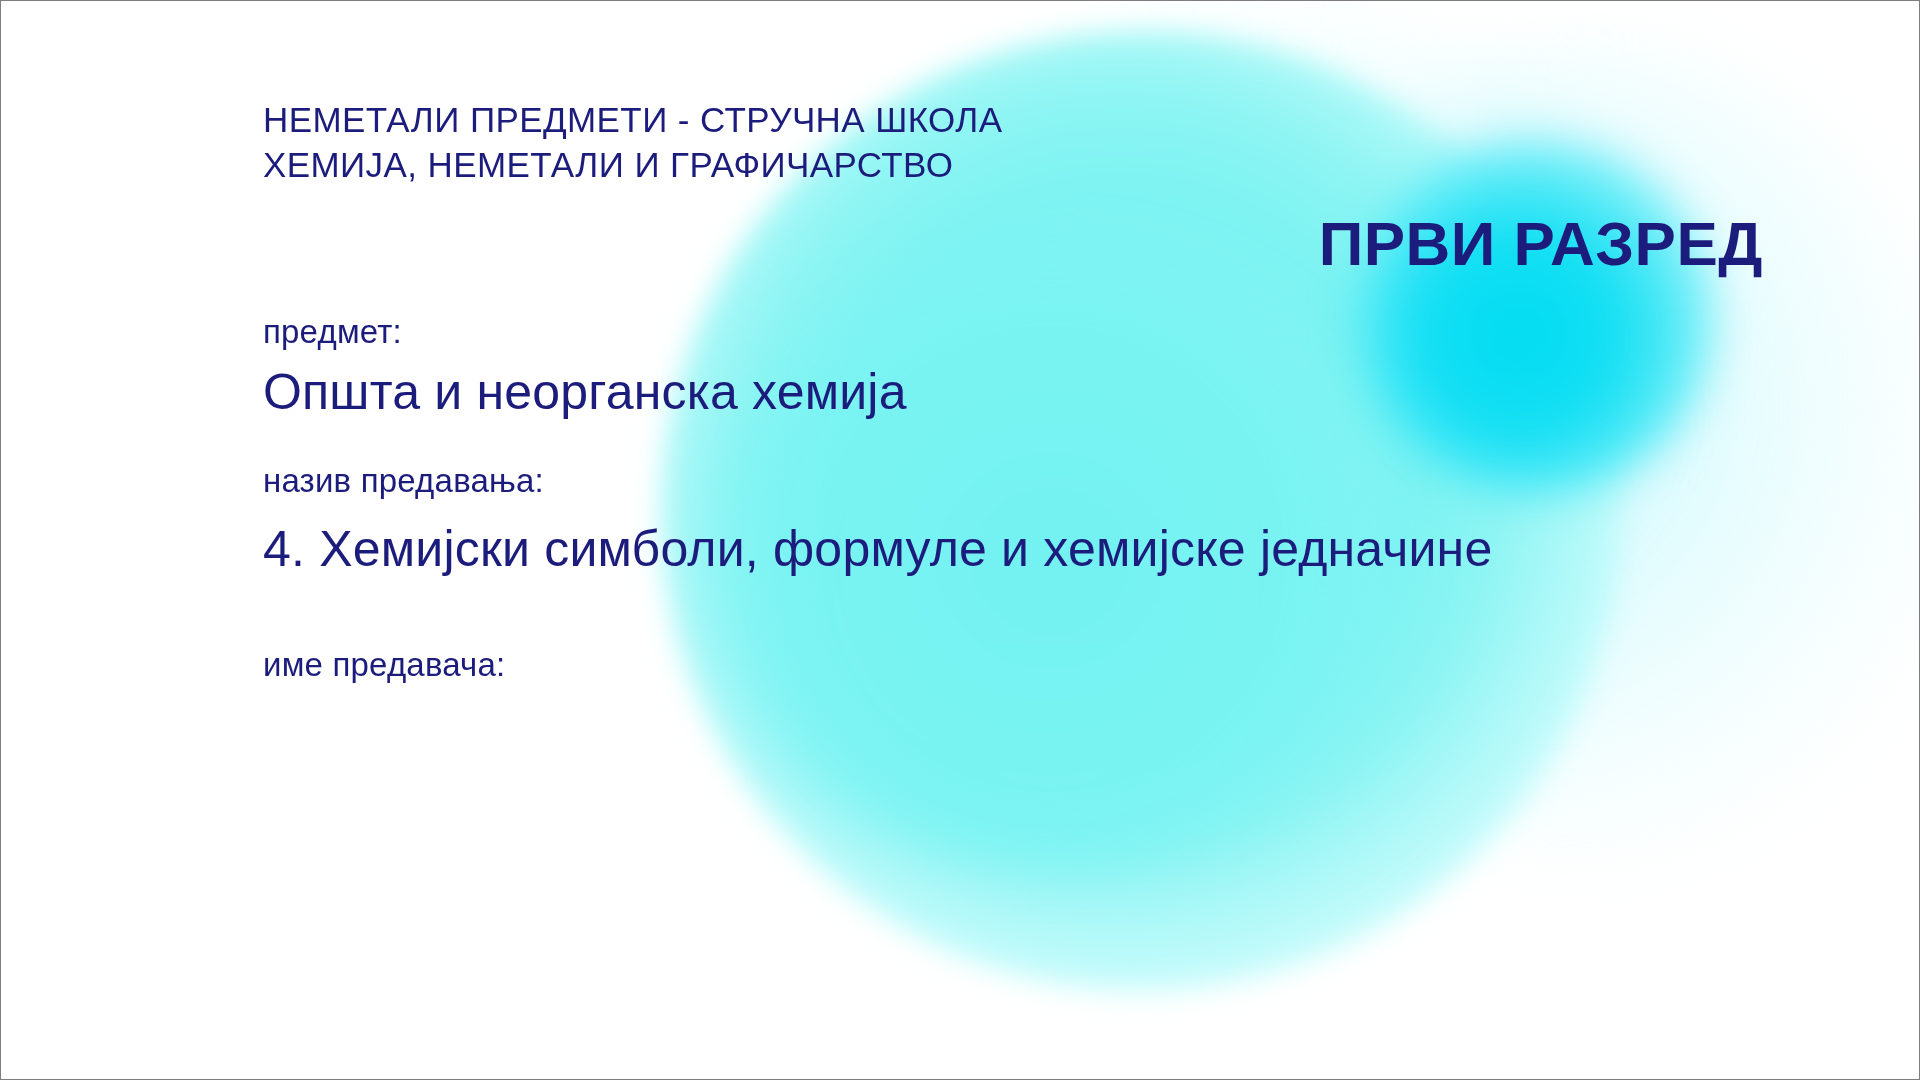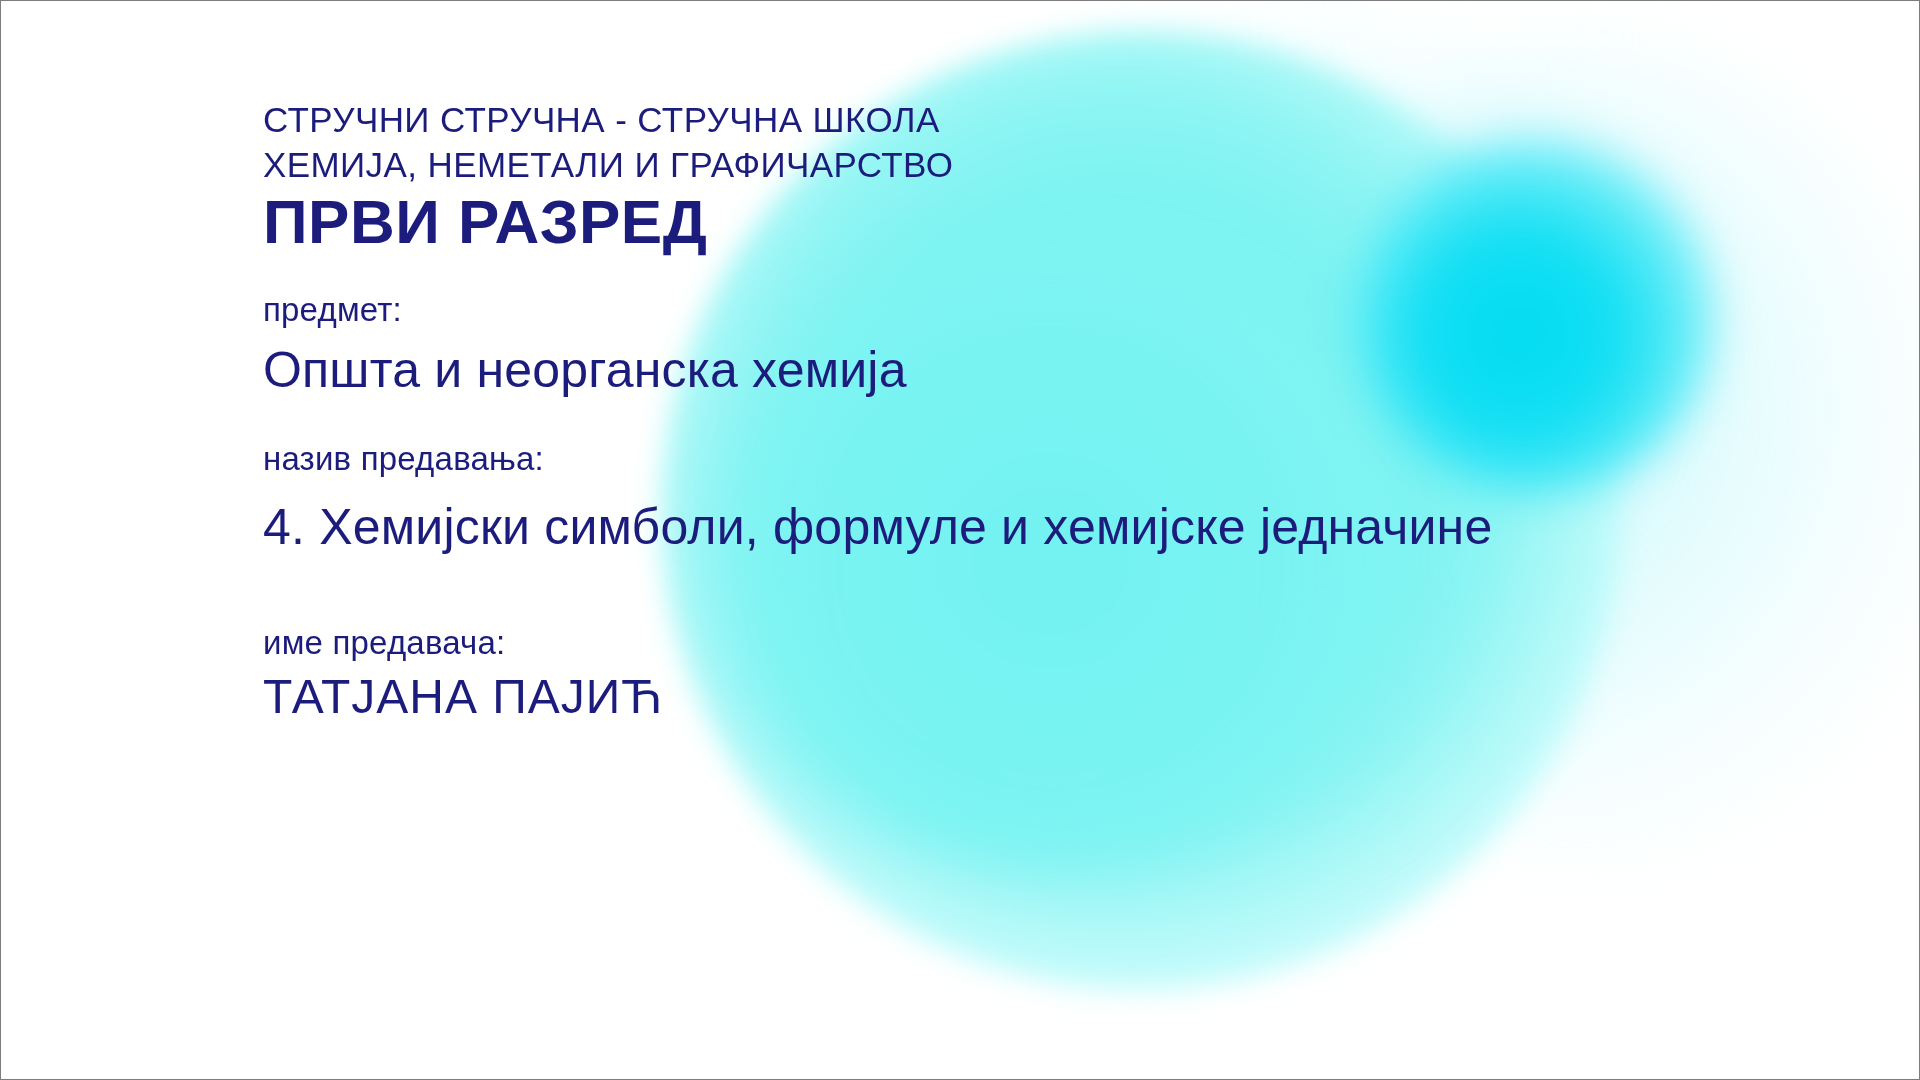--- a/index.html
+++ b/index.html
@@ -115,21 +115,23 @@
     font-weight: 400;
     letter-spacing: 0.4px;
     white-space: nowrap;
   }
 
   #grade-title {
     font-size: 62px;
     line-height: 70px;
     font-weight: 700;
     letter-spacing: 0.5px;
+    margin-top: 22px;
     white-space: nowrap;
+    text-align: right;
   }
 
   .field-label {
     font-size: 33px;
     line-height: 42px;
     font-weight: 400;
     letter-spacing: 0.2px;
     white-space: nowrap;
   }
 
@@ -160,32 +162,31 @@
 <div id="slide">
 
   <div class="blob" id="blob-wash"></div>
   <div class="blob" id="blob-halo"></div>
   <div class="blob" id="blob-main"></div>
   <div class="blob" id="blob-main-core"></div>
   <div class="blob" id="blob-accent"></div>
 
   <div id="text-block">
 
-    <div class="school-line">СТРУЧНИ СТРУЧНА - СТРУЧНА ШКОЛА</div>
+    <div class="school-line">НЕМЕТАЛИ ПРЕДМЕТИ - СТРУЧНА ШКОЛА</div>
 
     <div class="school-line">ХЕМИЈА, НЕМЕТАЛИ И ГРАФИЧАРСТВО</div>
 
     <div id="grade-title">ПРВИ РАЗРЕД</div>
 
     <div class="field-label" id="subject-label">предмет:</div>
 
     <div class="field-value" id="subject-value">Општа и неорганска хемија</div>
 
     <div class="field-label" id="lecture-label">назив предавања:</div>
 
     <div class="field-value" id="lecture-value">4. Хемијски симболи, формуле и хемијске једначине</div>
 
     <div class="field-label" id="lecturer-label">име предавача:</div>
 
-    <div class="field-value" id="lecturer-value">ТАТЈАНА ПАЈИЋ</div>
 
   </div>
 </div>
 
 </body></html>

